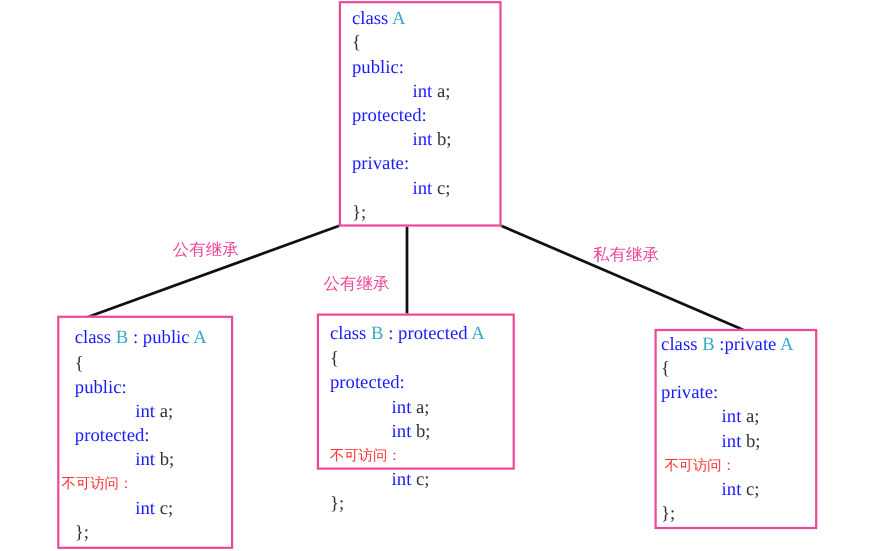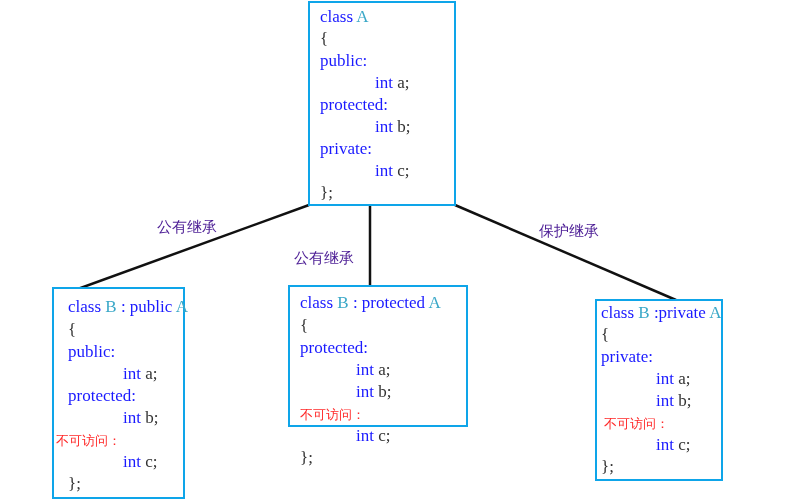--- a/index.html
+++ b/index.html
@@ -1,23 +1,23 @@
 <!DOCTYPE html>
 <html><head>
   <meta charset="utf-8">
   <style>
     html, body { margin: 0; padding: 0; background: #ffffff; }
     body { width: 793px; height: 501px; position: relative; overflow: hidden; font-family: "Liberation Serif", serif; }
-    .box { position: absolute; background: #fff; border: 2px solid #0ea5e9; box-sizing: border-box; }
+    .box { position: absolute; background: #fff; border: 2px solid #ec4899; box-sizing: border-box; }
     .line { position: absolute; font-size: 17px; line-height: 22px; white-space: nowrap; }
     .kw { color: #1a1aff; }
     .cls { color: #3aa8c8; }
     .dark { color: #333333; }
     .red { color: #ff2a2a; font-family: "DejaVu Sans", sans-serif; font-size: 13px; }
-    .label { position: absolute; font-family: "DejaVu Sans", sans-serif; font-size: 15px; color: #4c1d95; white-space: nowrap; }
+    .label { position: absolute; font-family: "DejaVu Sans", sans-serif; font-size: 15px; color: #ec4899; white-space: nowrap; }
     svg.connectors { position: absolute; left: 0; top: 0; }
   </style>
 </head>
 <body>
 
 <svg class="connectors" width="793" height="501">
   <line x1="309" y1="205" x2="53" y2="298" stroke="#111" stroke-width="2.5"></line>
   <line x1="370" y1="205" x2="370" y2="286" stroke="#111" stroke-width="2.5"></line>
   <line x1="455" y1="205" x2="676" y2="300" stroke="#111" stroke-width="2.5"></line>
 </svg>
@@ -32,23 +32,23 @@
   <div class="line" style="left:65px;top:69px;"><span class="kw">int</span> <span class="dark">a;</span></div>
   <div class="line kw" style="left:10px;top:91px;">protected:</div>
   <div class="line" style="left:65px;top:113px;"><span class="kw">int</span> <span class="dark">b;</span></div>
   <div class="line kw" style="left:10px;top:135px;">private:</div>
   <div class="line" style="left:65px;top:157px;"><span class="kw">int</span> <span class="dark">c;</span></div>
   <div class="line dark" style="left:10px;top:179px;">};</div>
 </div>
 
 <div class="label" style="left:157px;top:218px;">公有继承</div>
 <div class="label" style="left:294px;top:249px;">公有继承</div>
-<div class="label" style="left:539px;top:222px;">保护继承</div>
+<div class="label" style="left:539px;top:222px;">私有继承</div>
 
-<div class="box" style="left:52px;top:287px;width:133px;height:212px;">
+<div class="box" style="left:52px;top:287px;width:160px;height:212px;">
   <div class="line" style="left:14px;top:7px;">
     <span class="kw">class</span>
     <span class="cls">B</span>
     <span class="kw">: public</span>
     <span class="cls">A</span>
   </div>
   <div class="line dark" style="left:14px;top:30px;">{</div>
   <div class="line kw" style="left:14px;top:52px;">public:</div>
   <div class="line" style="left:69px;top:74px;"><span class="kw">int</span> <span class="dark">a;</span></div>
   <div class="line kw" style="left:14px;top:96px;">protected:</div>
@@ -67,21 +67,21 @@
   </div>
   <div class="line dark" style="left:10px;top:28px;">{</div>
   <div class="line kw" style="left:10px;top:50px;">protected:</div>
   <div class="line" style="left:66px;top:72px;"><span class="kw">int</span> <span class="dark">a;</span></div>
   <div class="line" style="left:66px;top:94px;"><span class="kw">int</span> <span class="dark">b;</span></div>
   <div class="line red" style="left:10px;top:117px;">不可访问：</div>
   <div class="line" style="left:66px;top:138px;"><span class="kw">int</span> <span class="dark">c;</span></div>
   <div class="line dark" style="left:10px;top:160px;">};</div>
 </div>
 
-<div class="box" style="left:595px;top:299px;width:128px;height:182px;">
+<div class="box" style="left:595px;top:299px;width:148px;height:182px;">
   <div class="line" style="left:4px;top:1px;">
     <span class="kw">class</span>
     <span class="cls">B</span>
     <span class="kw">:private</span>
     <span class="cls">A</span>
   </div>
   <div class="line dark" style="left:4px;top:23px;">{</div>
   <div class="line kw" style="left:4px;top:45px;">private:</div>
   <div class="line" style="left:59px;top:67px;"><span class="kw">int</span> <span class="dark">a;</span></div>
   <div class="line" style="left:59px;top:89px;"><span class="kw">int</span> <span class="dark">b;</span></div>

